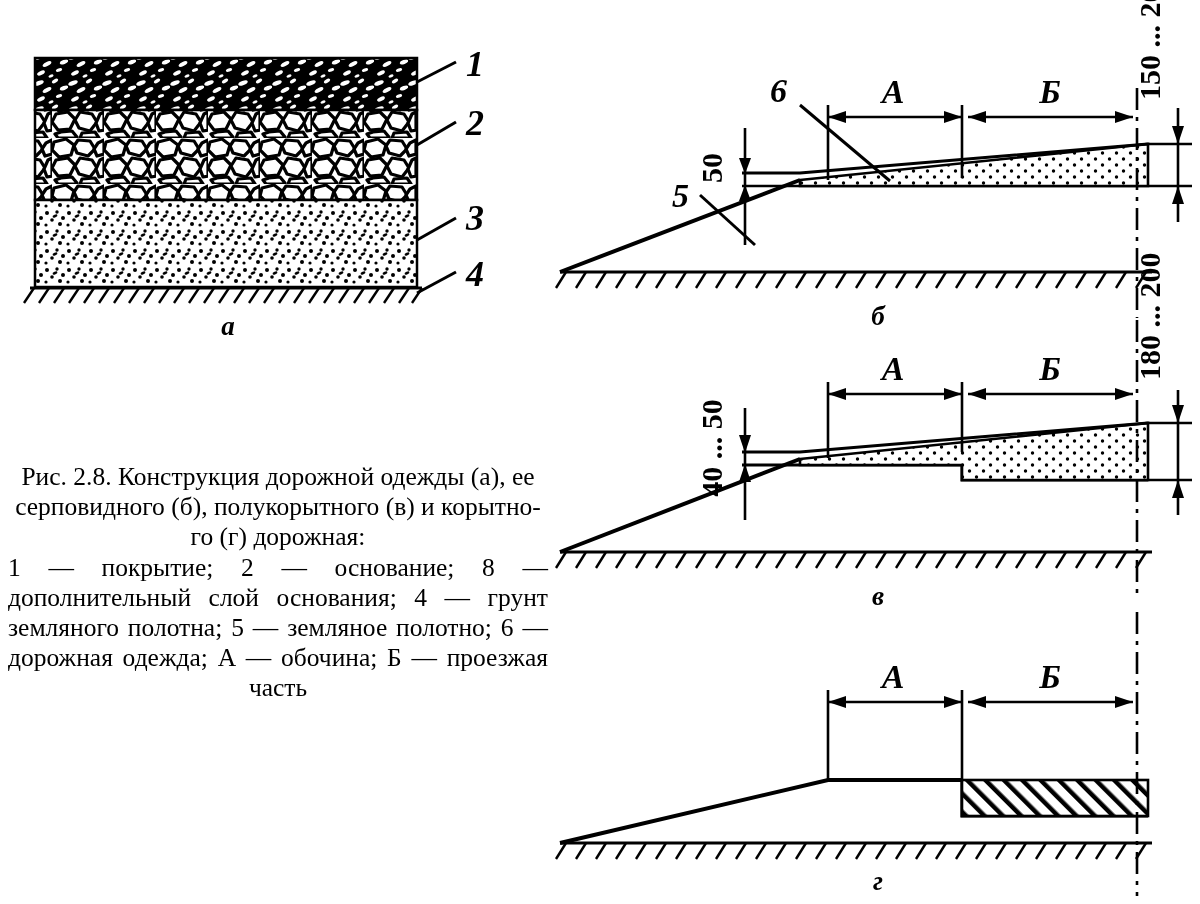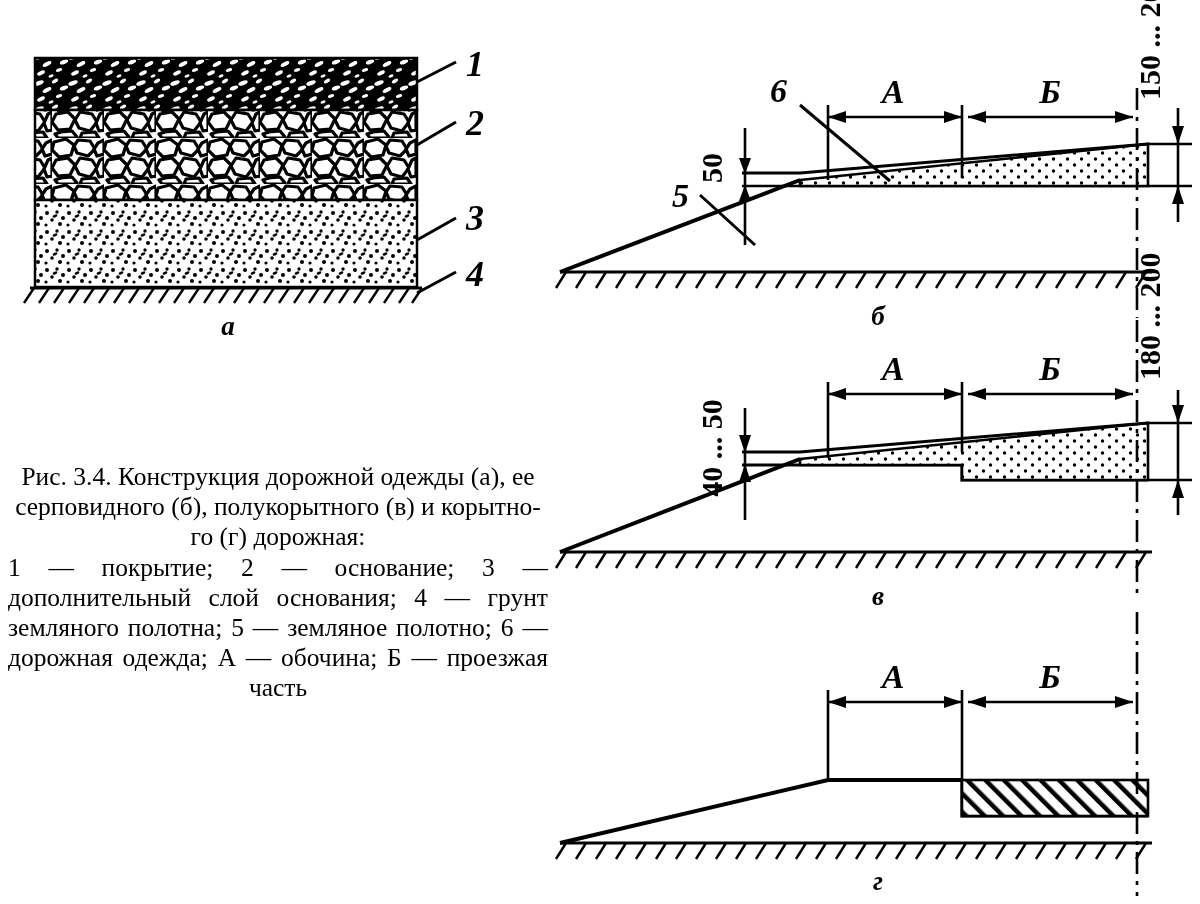--- a/index.html
+++ b/index.html
@@ -340,19 +340,19 @@
       <text x="1050" y="688" text-anchor="middle" font-family="Liberation Serif, serif" font-size="34" font-style="italic" font-weight="bold">Б</text>
 
       <line x1="1137" y1="612" x2="1137" y2="896" stroke="#000" stroke-width="2.6" stroke-dasharray="22 7 4 7"></line>
 
       <text x="878" y="890" text-anchor="middle" font-family="Liberation Serif, serif" font-size="27" font-style="italic" font-weight="bold">г</text>
     </g>
   </svg>
 
   <div class="caption">
     <div class="cap-head">
-      <span>Рис. 3.4. Конструкция дорожной одежды (а), ее серповидного (б), полукорытного (в) и корытно-</span>
+      <span>Рис. 2.8. Конструкция дорожной одежды (а), ее серповидного (б), полукорытного (в) и корытно-</span>
       <span class="lastline">го (г) дорожная:</span>
     </div>
-    <div class="cap-legend">1 — покрытие; 2 — основание; 3 — дополнительный слой основания; 4 — грунт земляного полотна; 5 — земляное полотно; 6 — дорожная одежда; А — обочина; Б — проезжая часть</div>
+    <div class="cap-legend">1 — покрытие; 2 — основание; 8 — дополнительный слой основания; 4 — грунт земляного полотна; 5 — земляное полотно; 6 — дорожная одежда; А — обочина; Б — проезжая часть</div>
   </div>
 
 </div>
 
 </body></html>

